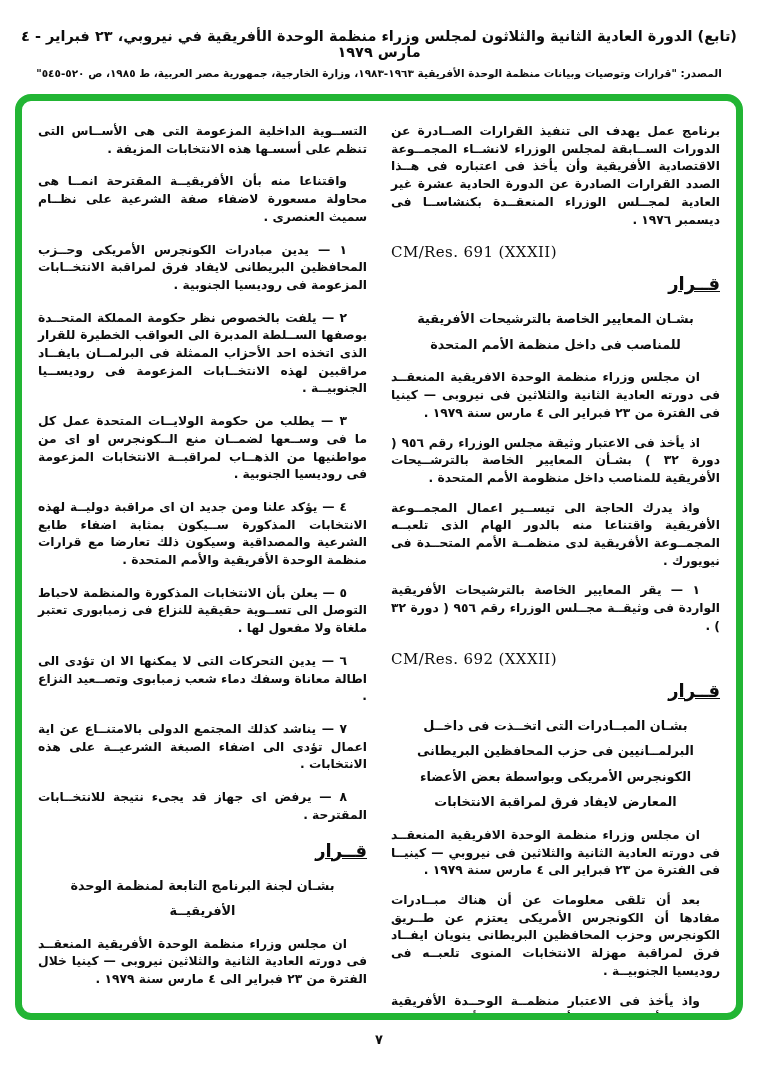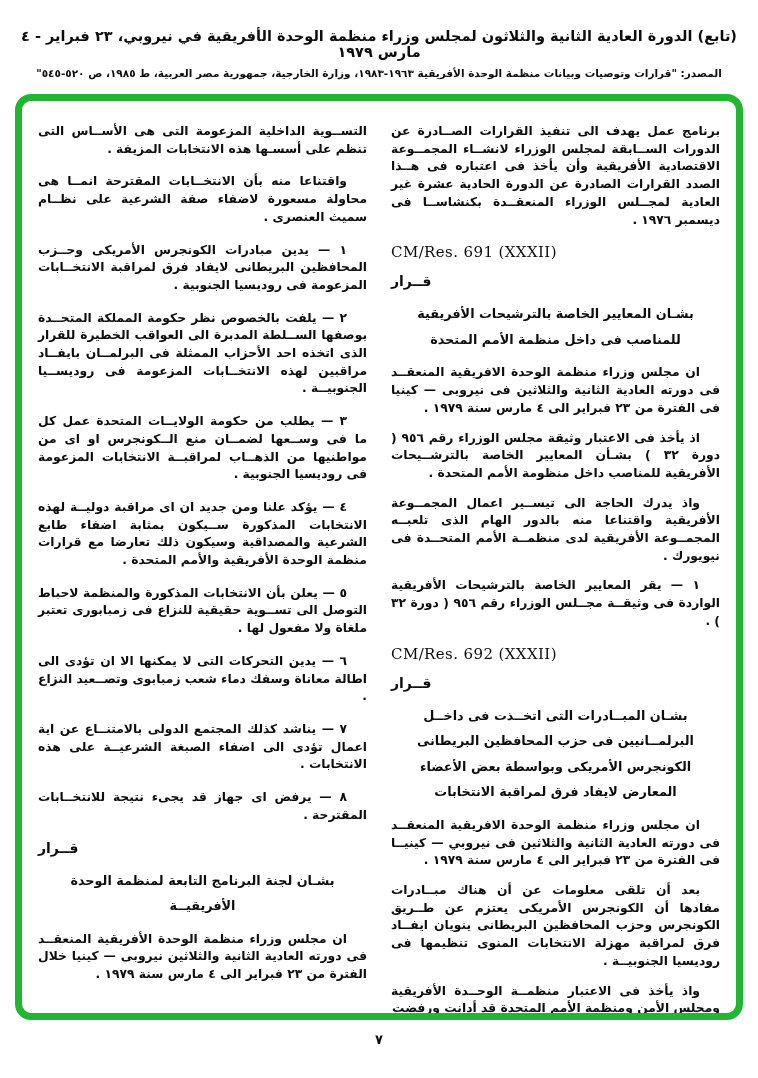--- a/index.html
+++ b/index.html
@@ -66,24 +66,25 @@
     direction: ltr;
     text-align: left;
     font-family: "DejaVu Serif", serif;
     font-weight: normal;
     font-size: 15px;
     letter-spacing: 0.4px;
     margin: 14px 0 10px 0;
     color: #0d0d0d;
   }
   .decree-title {
-    text-align: left;
-    font-size: 14px;
+    text-align: right;
+    font-size: 18px;
     font-weight: bold;
     margin: 12px 0 12px 0;
+    text-decoration: underline;
   }
   .decree-subtitle {
     text-align: center;
     font-size: 12.8px;
     font-weight: bold;
     line-height: 2.0;
     margin: 0 0 10px 0;
   }
   .page-footer {
     text-align: center;
@@ -118,26 +119,26 @@
         <p class="para">١ — يقر المعايير الخاصة بالترشيحات الأفريقية الواردة فى وثيقــة مجــلس الوزراء رقم ٩٥٦ ( دورة ٣٢ ) .</p>
         <div class="rescode">CM/Res. 692 (XXXII)</div>
         <div class="decree-title">قــرار</div>
         <div class="decree-subtitle">
           <div>بشـان المبــادرات التى اتخــذت فى داخــل</div>
           <div>البرلمــانيين فى حزب المحافظين البريطانى</div>
           <div>الكونجرس الأمريكى وبواسطة بعض الأعضاء</div>
           <div>المعارض لايفاد فرق لمراقبة الانتخابات</div>
         </div>
         <p class="para">ان مجلس وزراء منظمة الوحدة الافريقية المنعقــد فى دورته العادية الثانية والثلاثين فى نيروبي — كينيــا فى الفترة من ٢٣ فبراير الى ٤ مارس سنة ١٩٧٩ .</p>
-        <p class="para">بعد أن تلقى معلومات عن أن هناك مبــادرات مفادها أن الكونجرس الأمريكى يعتزم عن طــريق الكونجرس وحزب المحافظين البريطانى ينويان ايفــاد فرق لمراقبة مهزلة الانتخابات المنوى تنظيمها فى روديسيا الجنوبيــة .</p>
+        <p class="para">بعد أن تلقى معلومات عن أن هناك مبــادرات مفادها أن الكونجرس الأمريكى يعتزم عن طــريق الكونجرس وحزب المحافظين البريطانى ينويان ايفــاد فرق لمراقبة مهزلة الانتخابات المنوى تلعبــه فى روديسيا الجنوبيــة .</p>
         <p class="para">واذ يأخذ فى الاعتبار منظمــة الوحــدة الأفريقية ومجلس الأمن ومنظمة الأمم المتحدة قد أدانت ورفضت</p>
       </div>
     <div class="col col-left">
         <p class="para no-indent">التســوية الداخلية المزعومة التى هى الأســاس التى تنظم على أسسـها هذه الانتخابات المزيفة .</p>
-        <p class="para">واقتناعا منه بأن الانتخــابات المقترحة انمــا هى محاولة مسعورة لاضفاء صفة الشرعية على نظــام سميث العنصرى .</p>
+        <p class="para">واقتناعا منه بأن الأفريقيــة المقترحة انمــا هى محاولة مسعورة لاضفاء صفة الشرعية على نظــام سميث العنصرى .</p>
         <p class="para">١ — يدين مبادرات الكونجرس الأمريكى وحــزب المحافظين البريطانى لايفاد فرق لمراقبة الانتخــابات المزعومة فى روديسيا الجنوبية .</p>
         <p class="para">٢ — يلفت بالخصوص نظر حكومة المملكة المتحــدة بوصفها الســلطة المدبرة الى العواقب الخطيرة للقرار الذى اتخذه احد الأحزاب الممثلة فى البرلمــان بايفــاد مراقبين لهذه الانتخــابات المزعومة فى روديســيا الجنوبيــة .</p>
         <p class="para">٣ — يطلب من حكومة الولايــات المتحدة عمل كل ما فى وســعها لضمــان منع الــكونجرس او اى من مواطنيها من الذهــاب لمراقبــة الانتخابات المزعومة فى روديسيا الجنوبية .</p>
         <p class="para">٤ — يؤكد علنا ومن جديد ان اى مراقبة دوليــة لهذه الانتخابات المذكورة ســيكون بمثابة اضفاء طابع الشرعية والمصداقية وسيكون ذلك تعارضا مع قرارات منظمة الوحدة الأفريقية والأمم المتحدة .</p>
         <p class="para">٥ — يعلن بأن الانتخابات المذكورة والمنظمة لاحباط التوصل الى تســوية حقيقية للنزاع فى زمبابورى تعتبر ملغاة ولا مفعول لها .</p>
         <p class="para">٦ — يدين التحركات التى لا يمكنها الا ان تؤدى الى اطالة معاناة وسفك دماء شعب زمبابوى وتصــعيد النزاع .</p>
         <p class="para">٧ — يناشد كذلك المجتمع الدولى بالامتنــاع عن اية اعمال تؤدى الى اضفاء الصبغة الشرعيــة على هذه الانتخابات .</p>
         <p class="para">٨ — يرفض اى جهاز قد يجىء نتيجة للانتخــابات المقترحة .</p>
         <div class="decree-title">قــرار</div>
         <div class="decree-subtitle">

